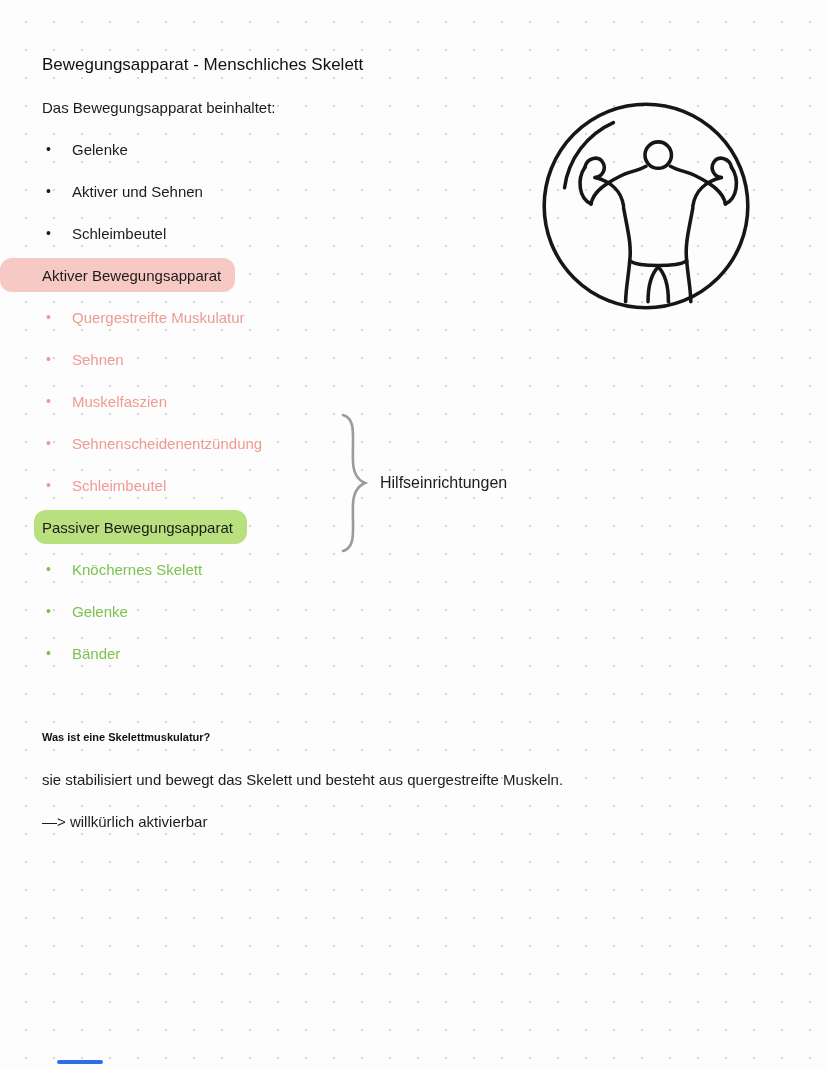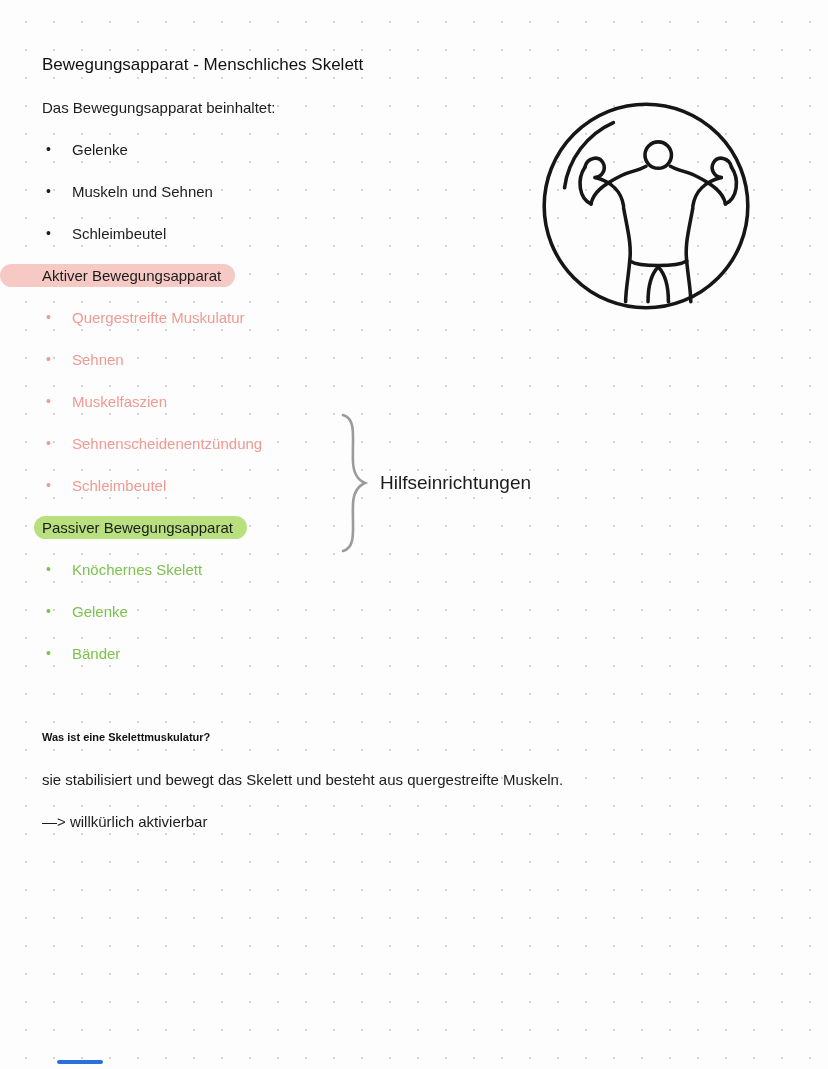--- a/index.html
+++ b/index.html
@@ -26,32 +26,32 @@
   .spacer { height: 42px; }
 
   .dot { display: inline-block; width: 26px; font-size: 14px; }
 
   h1.title { font-size: 17px; font-weight: 400; color: #111; }
   h2.subhead { font-size: 11px; font-weight: 700; color: #111; }
 
   .pink  { color: var(--active-tx, #ef9a92); }
   .green { color: var(--passive-tx, #7cc24d); }
 
-  .pill { display: inline-flex; align-items: center; height: 23px; border-radius: 12px; color: #1c1c1c; justify-content: flex-end; }
+  .pill { display: inline-flex; align-items: center; height: 34px; border-radius: 12px; color: #1c1c1c; justify-content: flex-end; }
   .pill.active  { background: var(--active-hl, #f7c9c4); margin-left: -42px; padding: 0 14px 0 42px; }
   .pill.passive { background: var(--passive-hl, #b8e07e); margin-left: -8px;  padding: 0 14px 0 8px; }
 
   .muscle-icon { position: absolute; left: 534px; top: 94px; width: 224px; height: 224px; }
   .muscle-icon svg { width: 100%; height: 100%; }
   .muscle-icon path, .muscle-icon circle { fill: none; stroke: #161616; stroke-width: 3.5; stroke-linecap: round; stroke-linejoin: round; }
 
   .brace-group { position: absolute; left: 338px; top: 412px; display: flex; align-items: center; gap: 10px; }
   .brace-group svg { width: 32px; height: 142px; }
   .brace-group path { fill: none; stroke: #9b9b9b; stroke-width: 2.6; stroke-linecap: round; }
-  .brace-label { color: #1c1c1c; font-size: 19px; text-align: center; }
+  .brace-label { color: #1c1c1c; font-size: 16px; text-align: center; }
 
   .pen-mark { position: absolute; left: 57px; top: 1060px; width: 46px; height: 4px; border-radius: 2px; background: var(--pen-mark, #2e6fe0); }
 </style>
 </head>
 <body>
 
 <div class="page">
 
   <div class="muscle-icon">
     <svg viewBox="0 0 220 220">
@@ -87,21 +87,21 @@
   <div class="row">
     <span>Das Bewegungsapparat beinhaltet:</span>
   </div>
 
   <div class="row bullet">
     <span class="dot">•</span>
     <span>Gelenke</span>
   </div>
   <div class="row bullet">
     <span class="dot">•</span>
-    <span>Muskeln und Sehnen</span>
+    <span>Aktiver und Sehnen</span>
   </div>
   <div class="row bullet">
     <span class="dot">•</span>
     <span>Schleimbeutel</span>
   </div>
 
 
   <div class="row">
     <span class="pill active">
       <span>Aktiver Bewegungsapparat</span>

